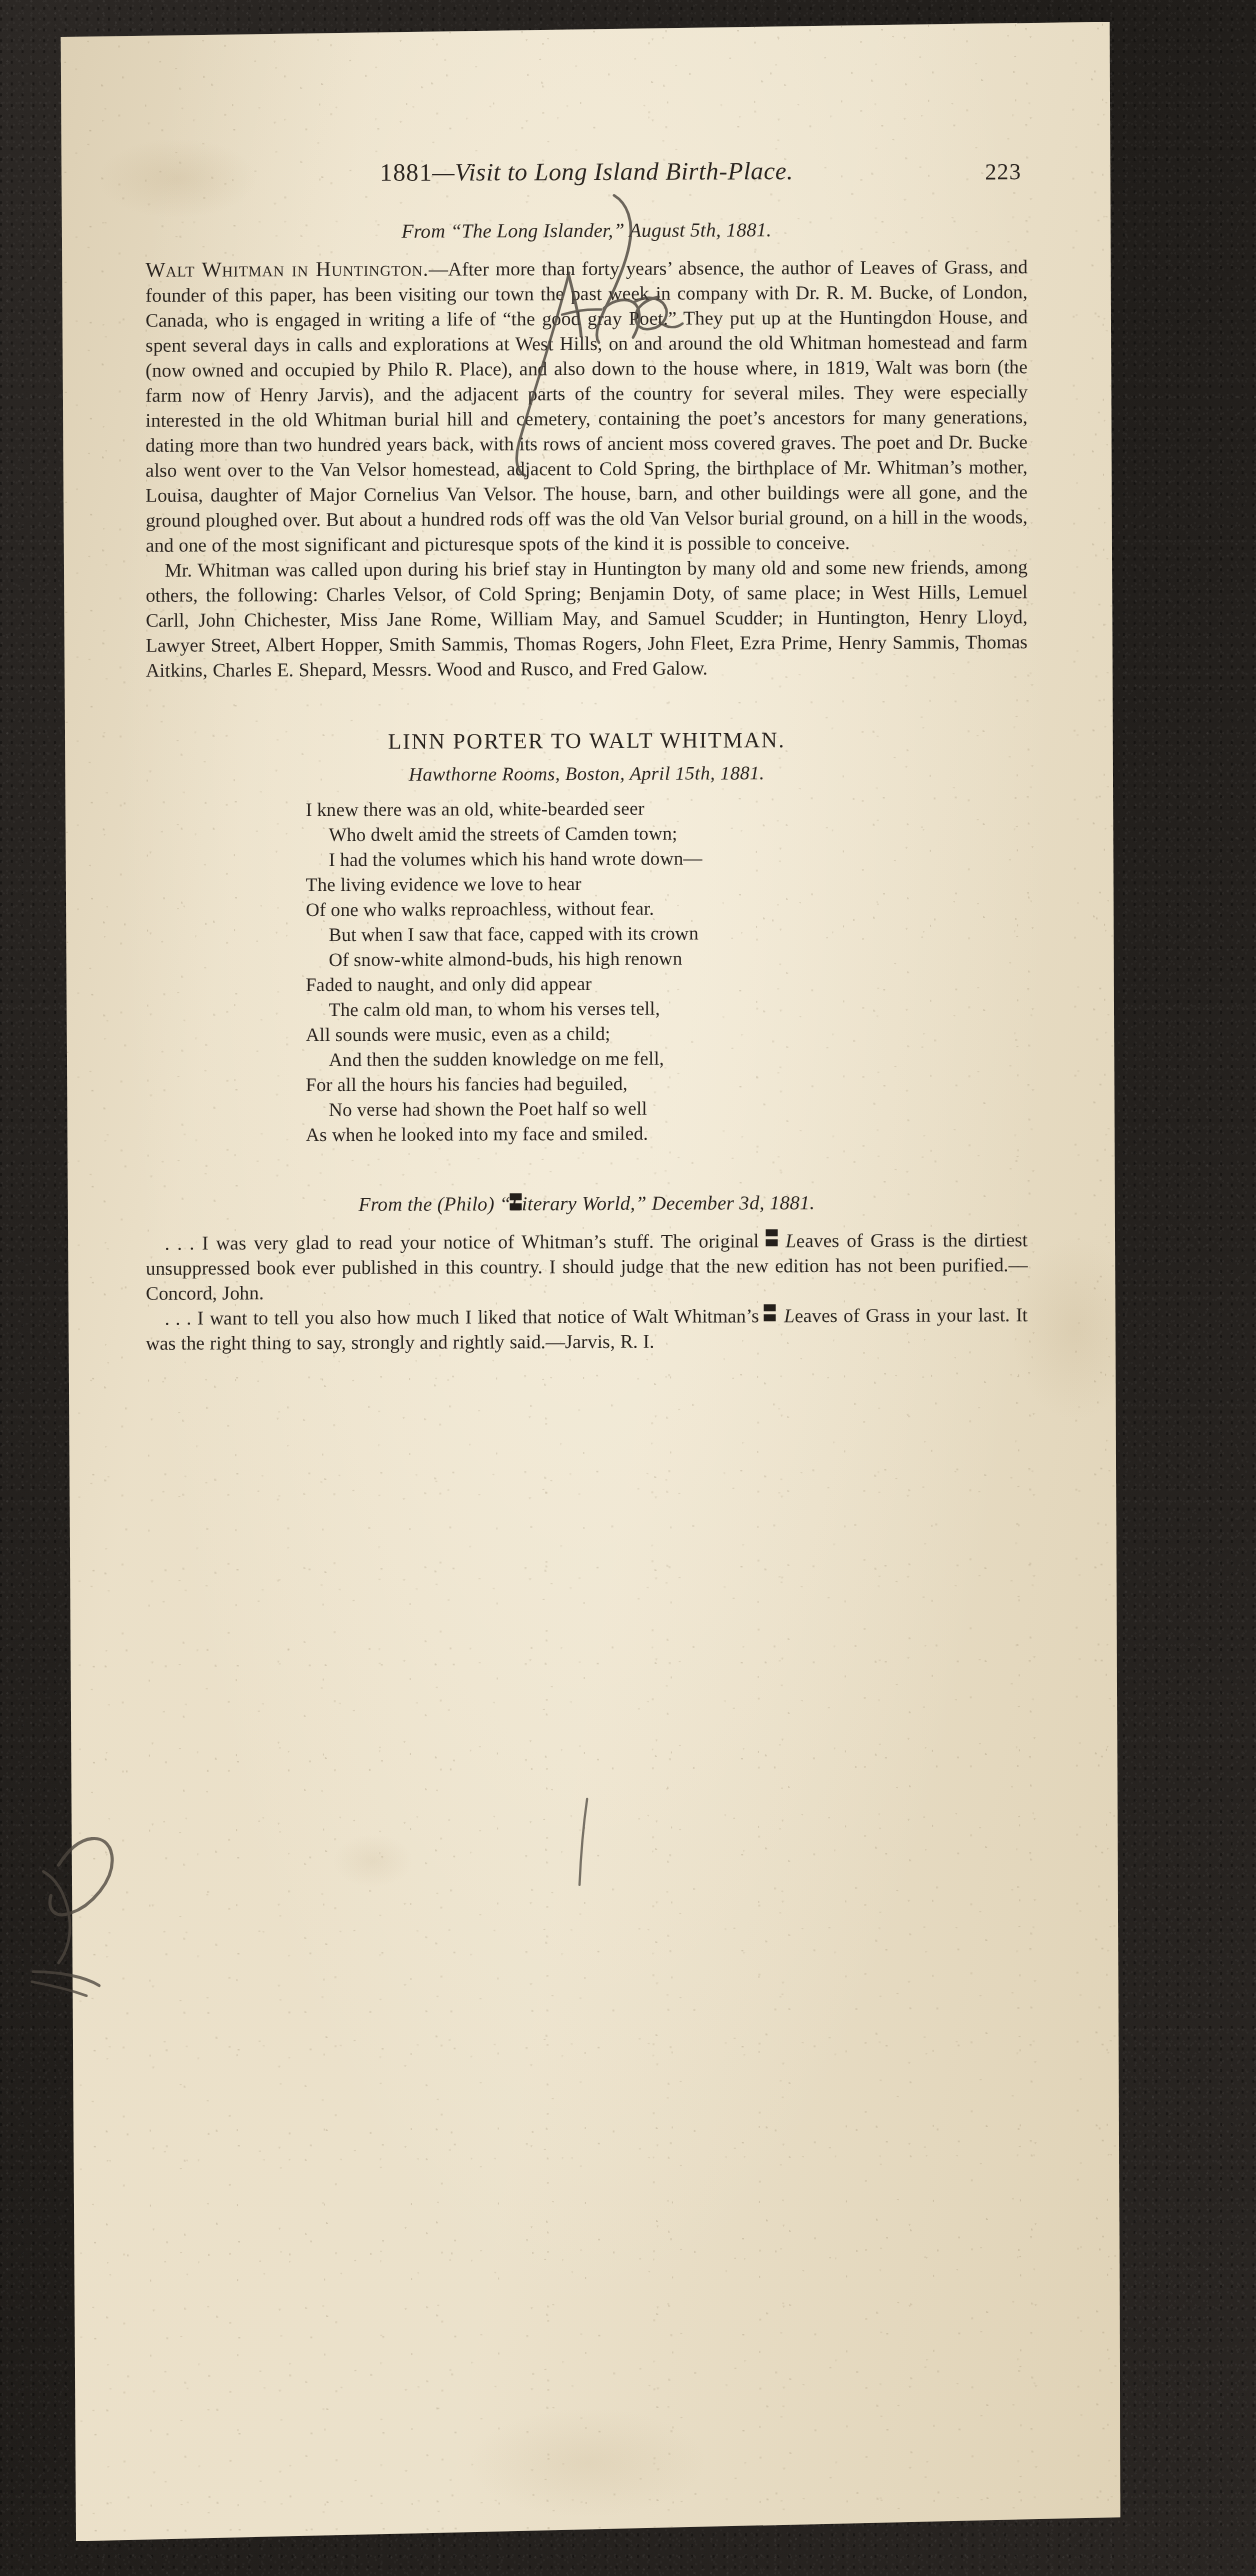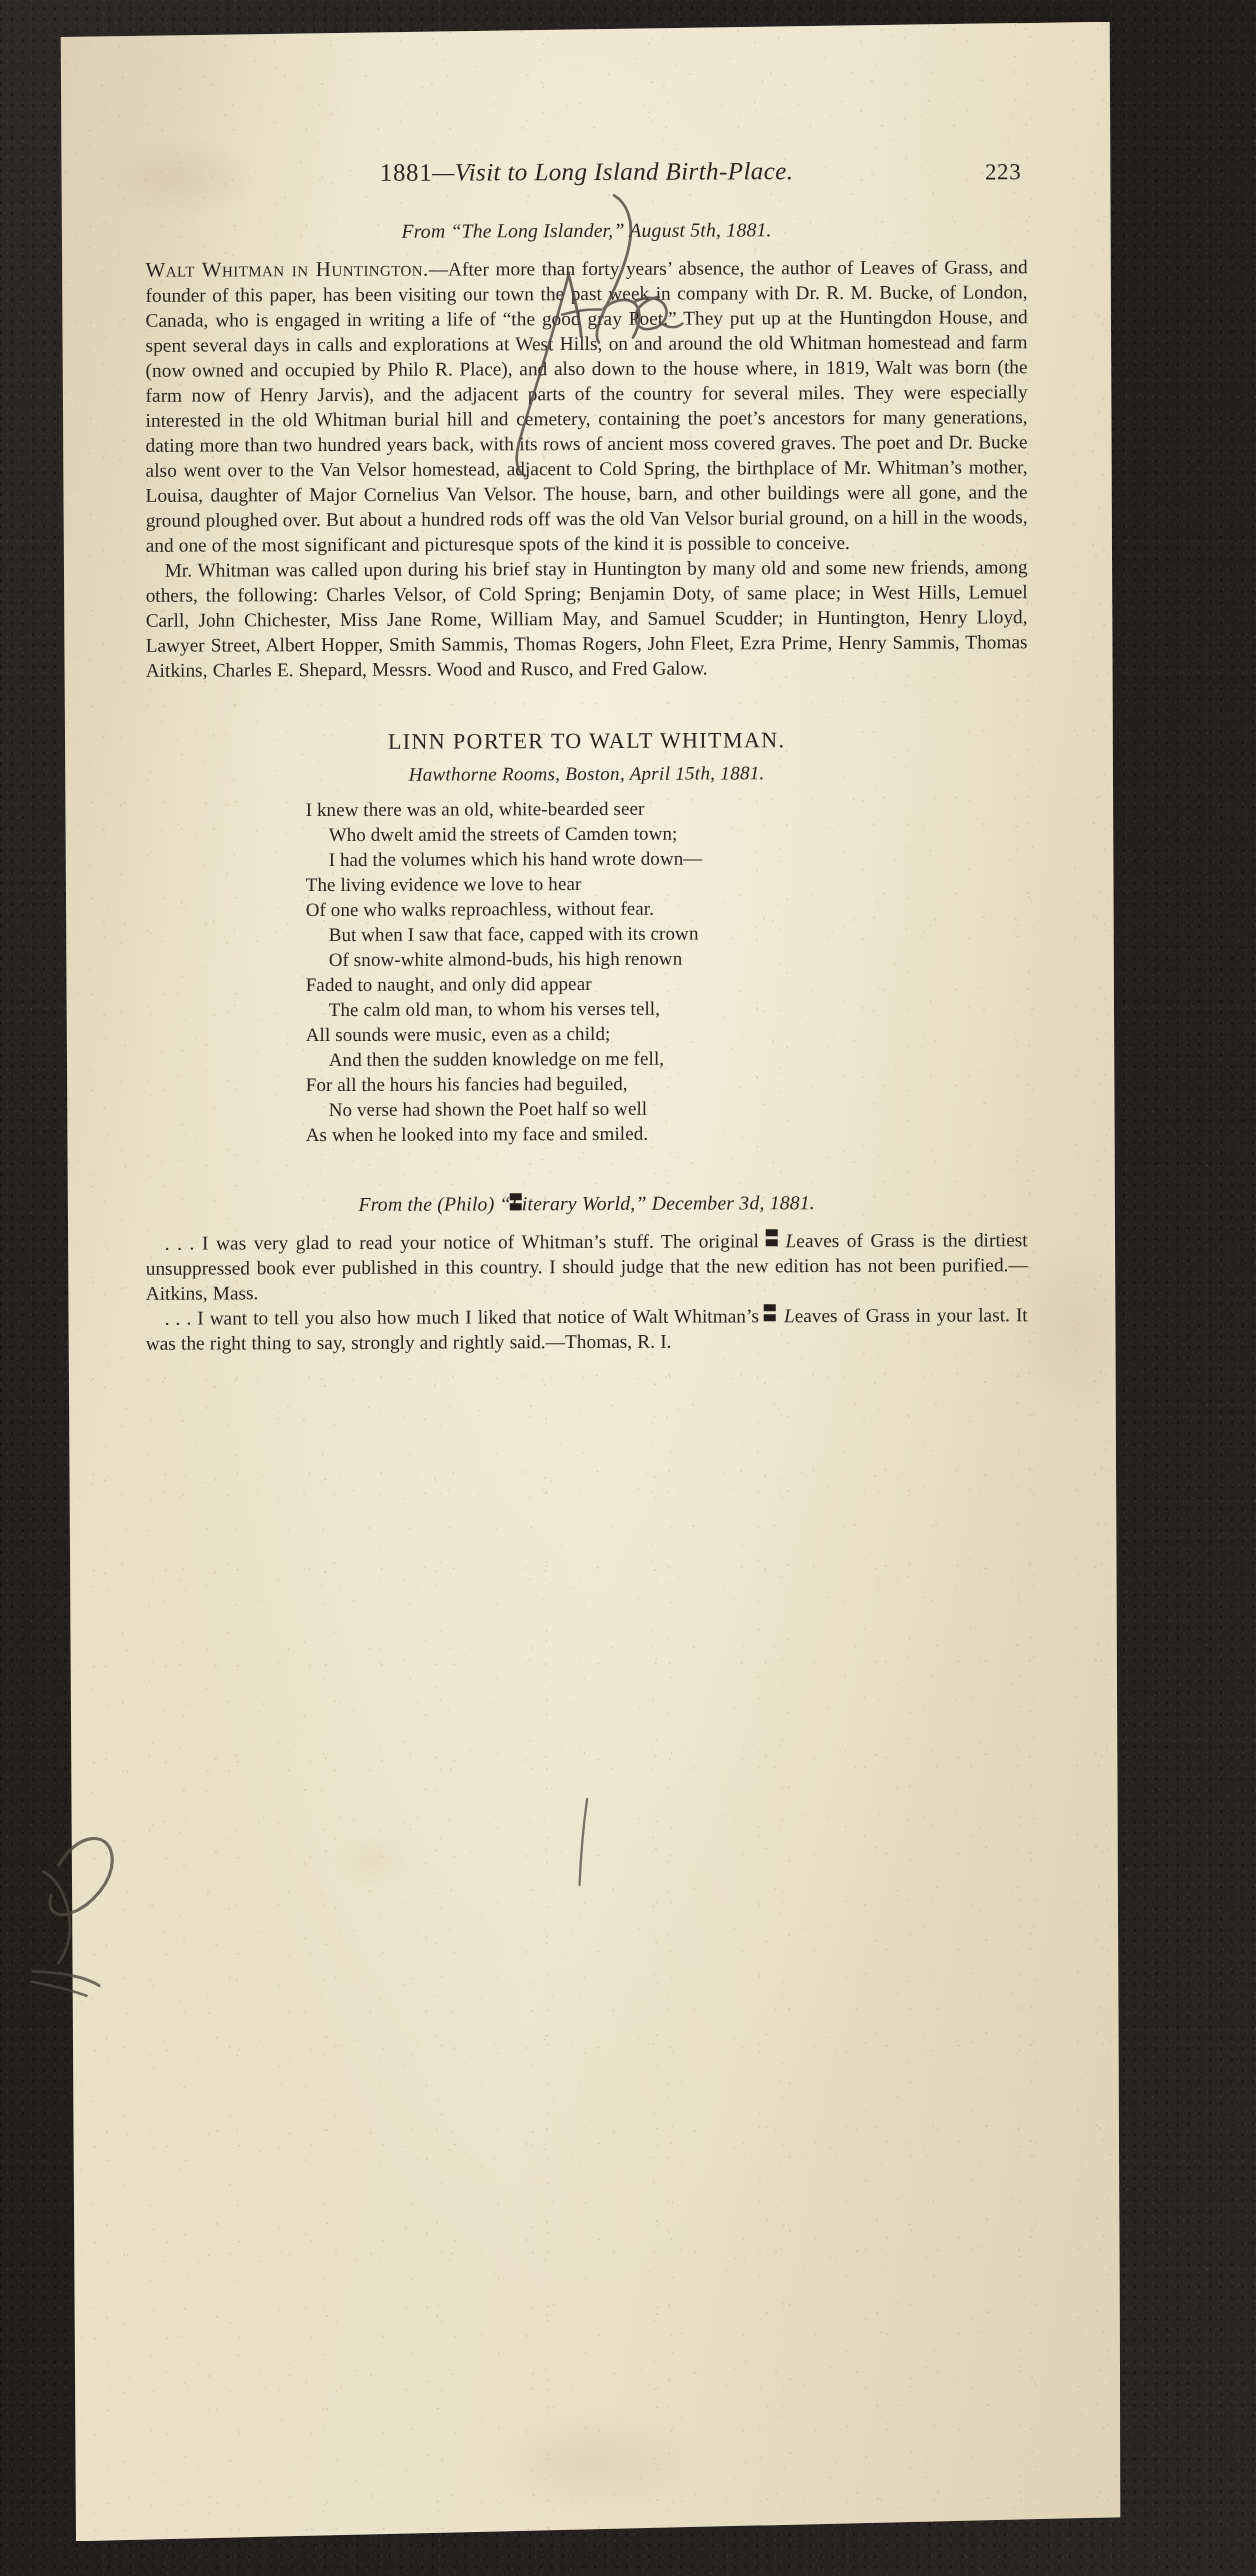--- a/index.html
+++ b/index.html
@@ -229,23 +229,23 @@
       <span class="v in">The calm old man, to whom his verses tell,</span>
       <span class="v">All sounds were music, even as a child;</span>
       <span class="v in">And then the sudden knowledge on me fell,</span>
       <span class="v">For all the hours his fancies had beguiled,</span>
       <span class="v in">No verse had shown the Poet half so well</span>
       <span class="v">As when he looked into my face and smiled.</span>
     </div>
 
     <div class="source-line blk"><span>From the (Philo) “</span><span class="inkcap">L</span><span>iterary World,” December 3d, 1881.</span></div>
 
-    <p class="body" style="text-indent:19px"><span>. . .</span><span> I was very glad to read your notice of Whitman’s stuff.  The original </span><span class="inkcap">L</span><span class="it">eaves of Grass</span><span> is the dirtiest unsuppressed book ever published in this country.  I should judge that the new edition has not been purified.—</span><span class="it">Aitkins, Mass.</span></p>
-
-    <p class="body" style="text-indent:19px"><span>. . .</span><span> I want to tell you also how much I liked that notice of Walt Whitman’s </span><span class="inkcap">L</span><span class="it">eaves of Grass</span><span> in your last.  It was the right thing to say, strongly and rightly said.—</span><span class="it">Thomas, R. I.</span></p>
+    <p class="body" style="text-indent:19px"><span>. . .</span><span> I was very glad to read your notice of Whitman’s stuff.  The original </span><span class="inkcap">L</span><span class="it">eaves of Grass</span><span> is the dirtiest unsuppressed book ever published in this country.  I should judge that the new edition has not been purified.—</span><span class="it">Concord, John.</span></p>
+
+    <p class="body" style="text-indent:19px"><span>. . .</span><span> I want to tell you also how much I liked that notice of Walt Whitman’s </span><span class="inkcap">L</span><span class="it">eaves of Grass</span><span> in your last.  It was the right thing to say, strongly and rightly said.—</span><span class="it">Jarvis, R. I.</span></p>
 
   </div>
 </div>
 
 <svg class="pencil" id="anno-the" viewBox="0 0 460 470">
   <g fill="none" stroke="#4a443c" stroke-linecap="round" stroke-linejoin="round" opacity="0.80">
 
     <path d="M197 140 C 172 240, 140 330, 118 408 C 110 438, 116 455, 128 460" stroke-width="4.2"></path>
 
     <path d="M196 142 C 206 180, 214 212, 216 240" stroke-width="4.6"></path>

